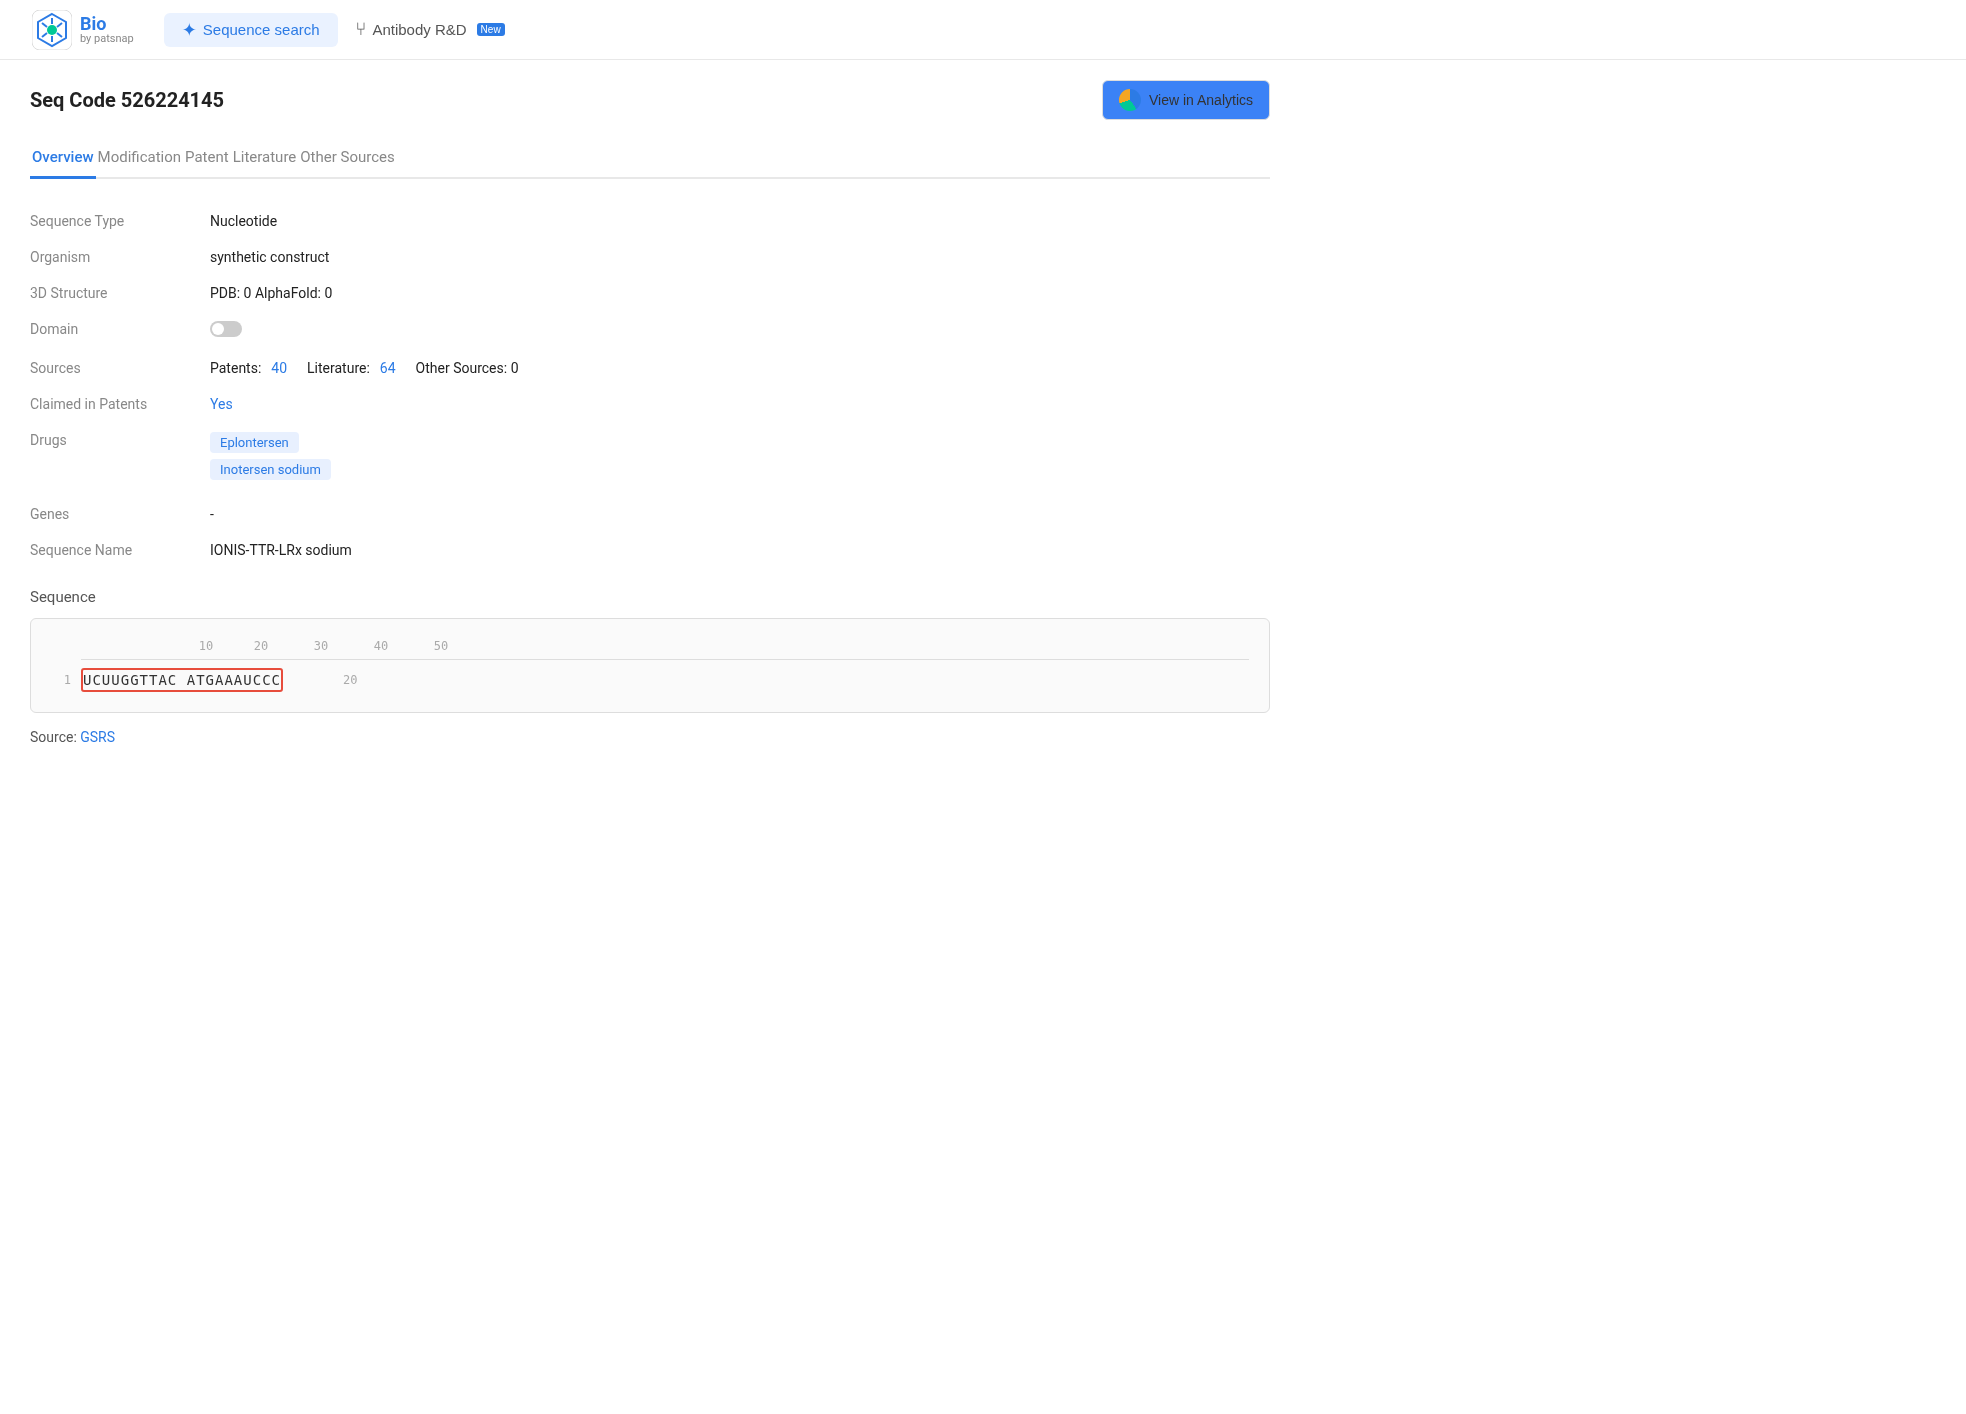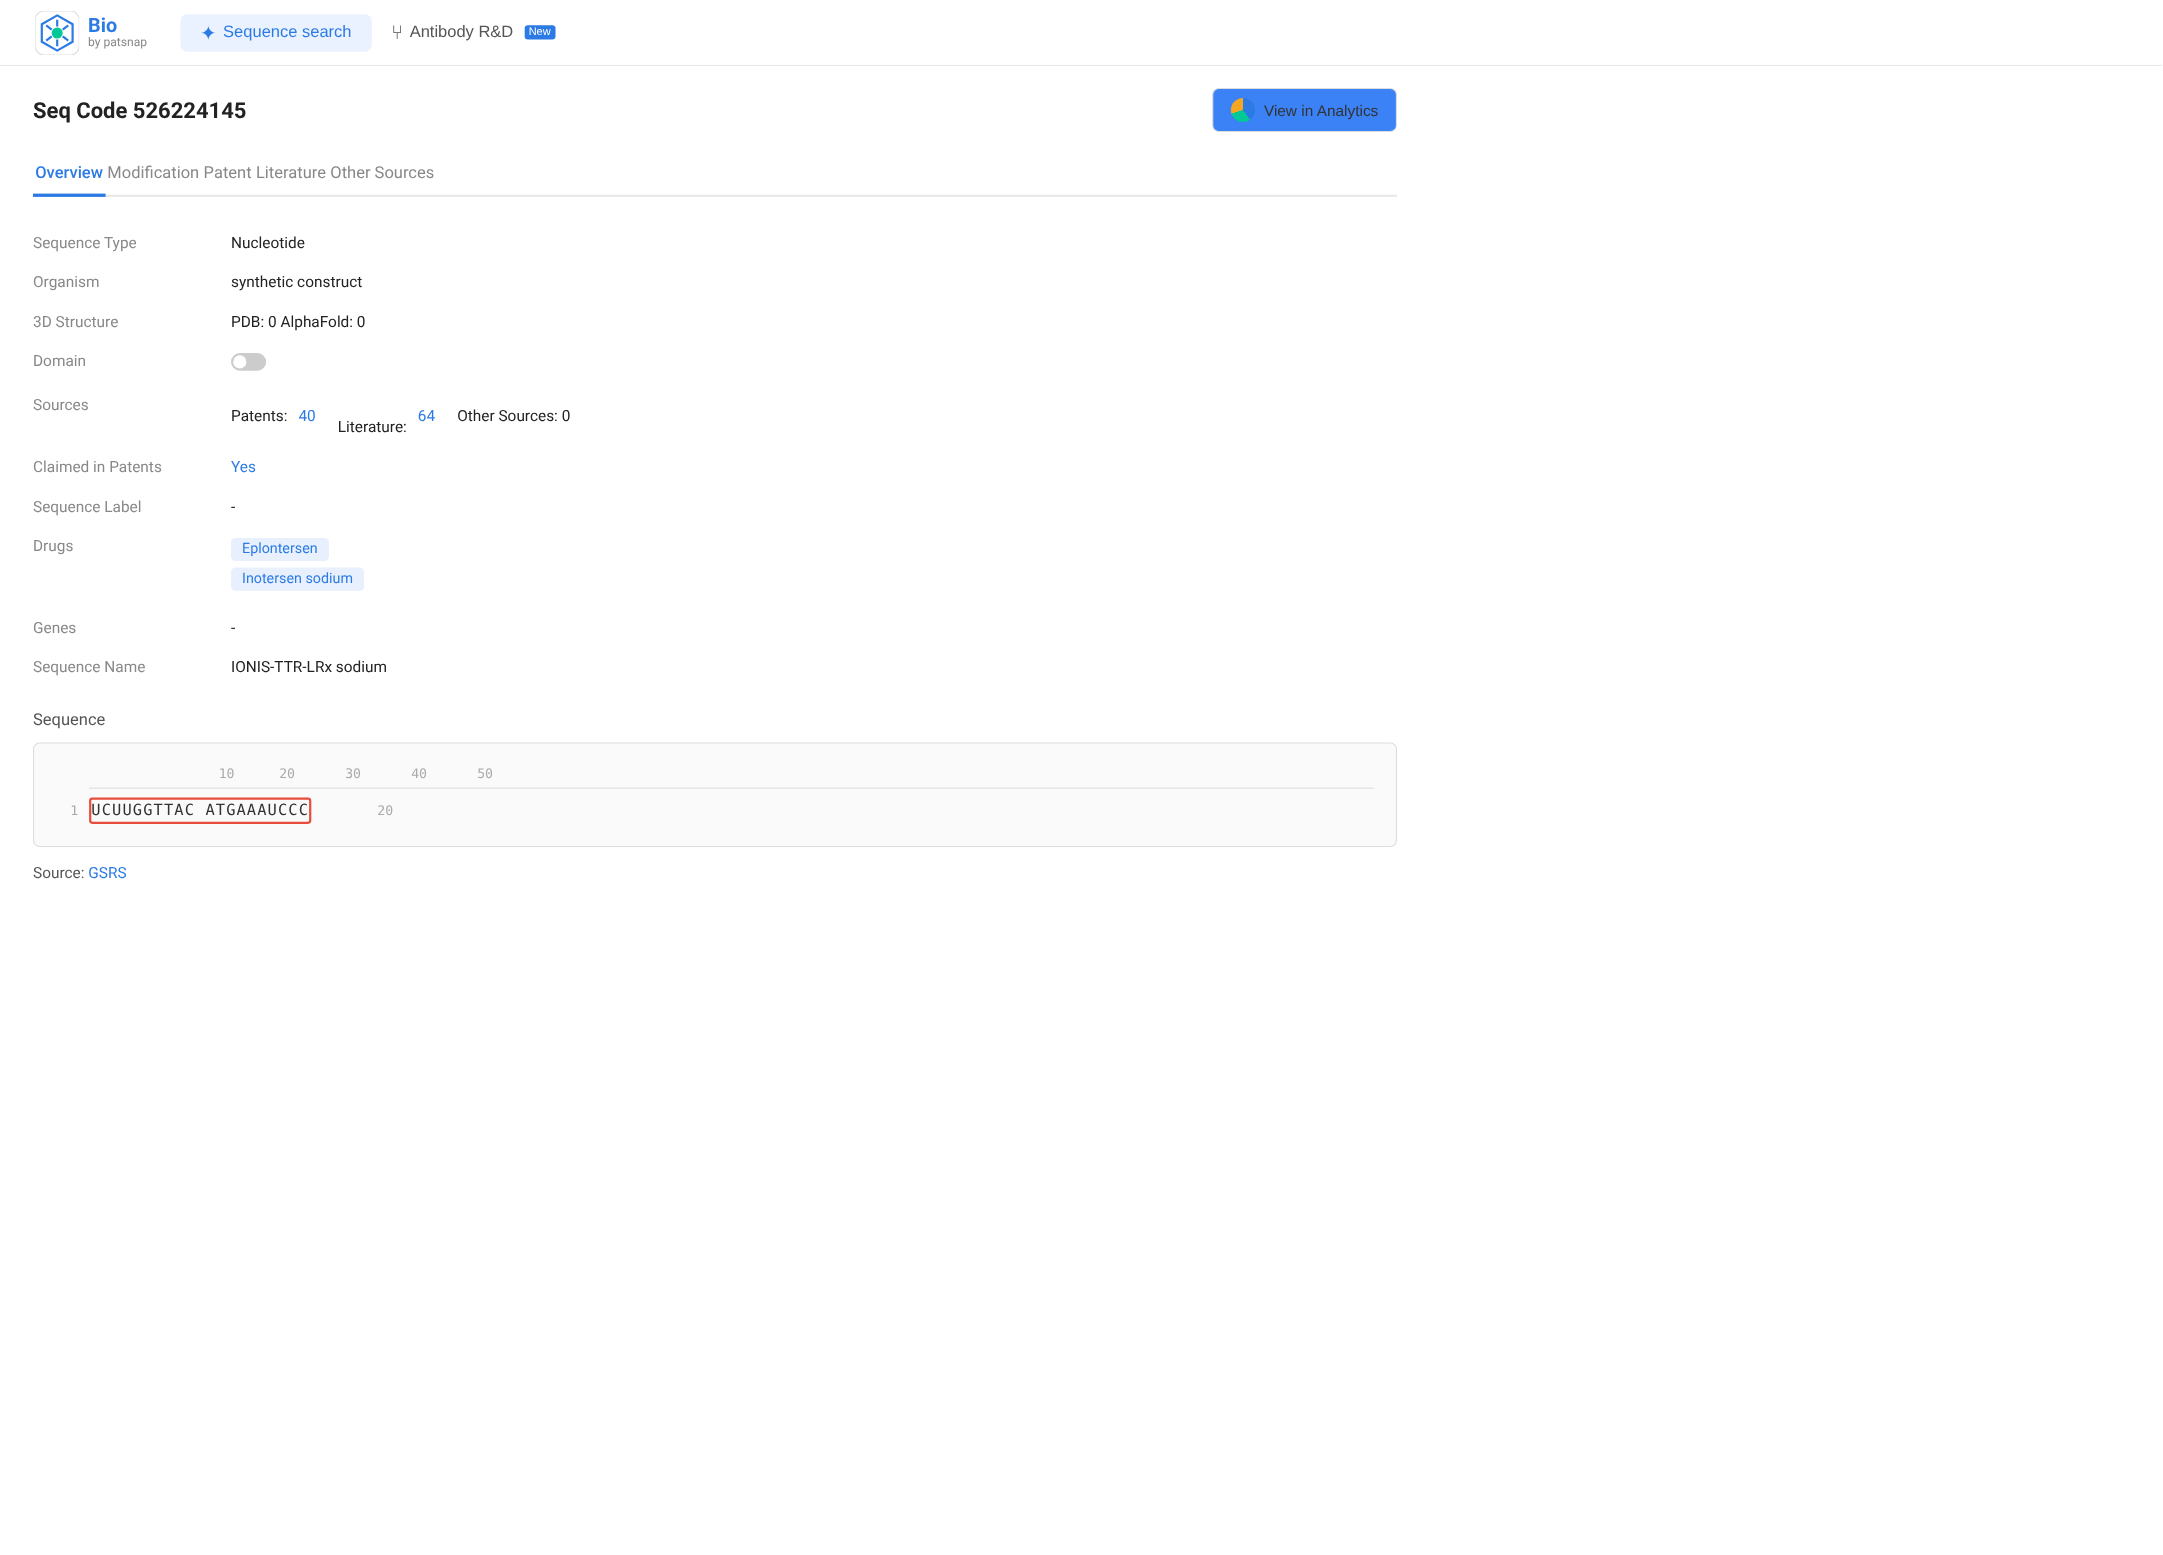--- a/index.html
+++ b/index.html
@@ -134,38 +134,34 @@
           <span class="toggle-pill"></span>
         </td>
       </tr>
 
       <tr>
         <td>Sources</td>
         <td>
           <div class="sources-inline">
             <span>Patents:</span>
               <a class="link-blue">40</a>
-            <span style="margin-left:10px;margin-top:20px;">Literature:</span>
+            <span style="margin-left:10px;">Literature:</span>
               <a class="link-blue">64</a>
             <span style="margin-left:10px;"><span>Other Sources:</span> <span>0</span></span>
           </div>
         </td>
       </tr>
 
       <tr>
         <td>Claimed in Patents</td>
         <td>
           <a class="link-blue">Yes</a>
         </td>
       </tr>
 
-      <tr>
-        <td>Sequence Label</td>
-        <td>-</td>
-      </tr>
 
       <tr>
         <td>Drugs</td>
         <td>
           <div>
             <div><span class="drug-tag">Eplontersen</span></div>
             <div><span class="drug-tag">Inotersen sodium</span></div>
           </div>
         </td>
       </tr>

